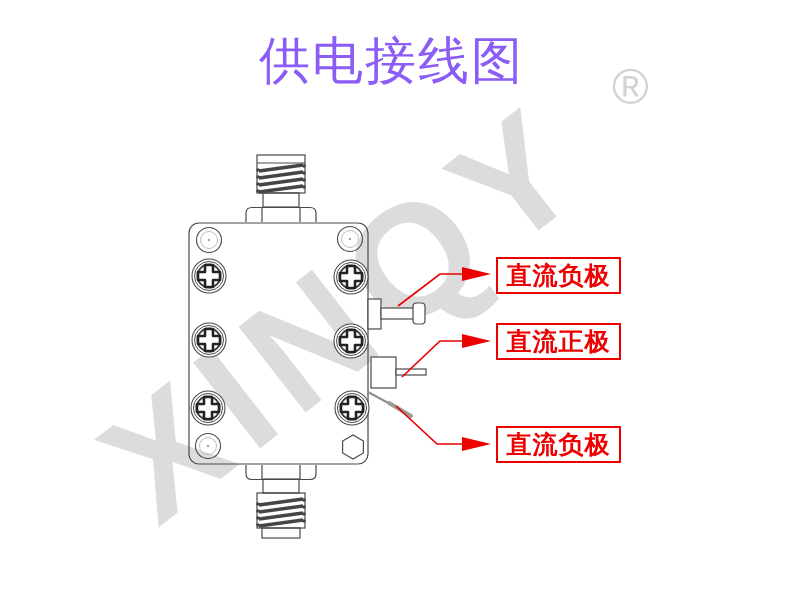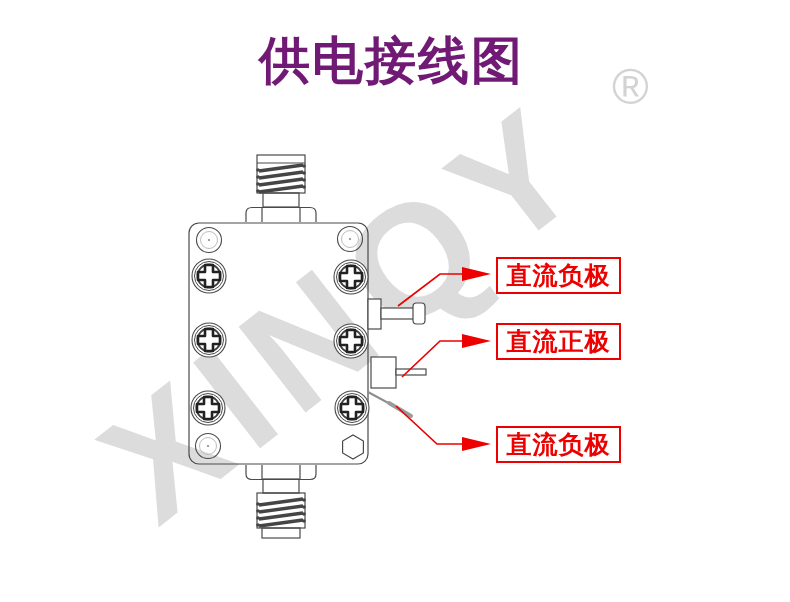--- a/index.html
+++ b/index.html
@@ -14,21 +14,21 @@
     font-size:158px;font-weight:700;letter-spacing:14px;
     color:#dcdcdc;white-space:nowrap;user-select:none;line-height:1;
   }
   .reg-mark{
     position:absolute;left:612px;top:62px;z-index:1;
     font-size:50px;line-height:1;color:#d3d3d3;font-weight:400;
   }
   
   .title{
     position:absolute;left:259px;top:30px;z-index:3;margin:0;
-    font-size:51px;font-weight:700;color:#701a75;letter-spacing:2px;
+    font-size:51px;font-weight:400;color:#8b5cf6;letter-spacing:2px;
     line-height:1.2;white-space:nowrap;
   }
   
   svg.drawing{position:absolute;left:0;top:0;z-index:2;}
   
   .callout{
     position:absolute;left:496px;width:121px;height:33px;z-index:3;
     background:#ffffff;border:2px solid #ec0000;color:#ec0000;
     font-size:25px;font-weight:700;letter-spacing:1px;
     display:flex;align-items:center;justify-content:center;

